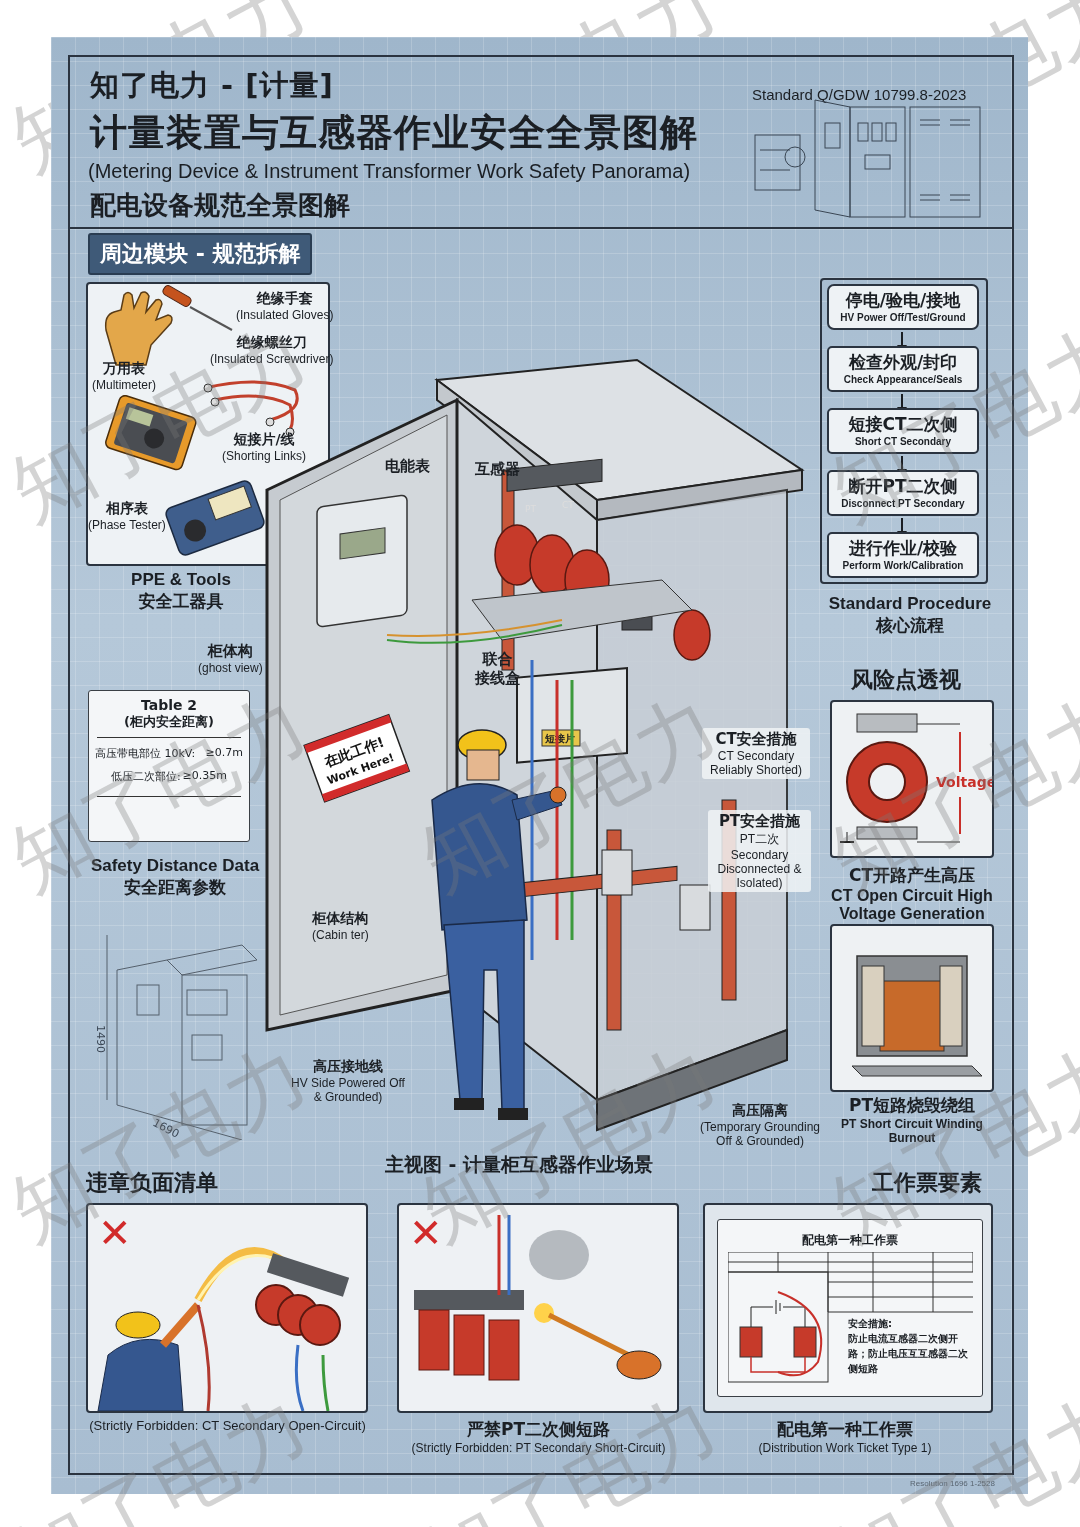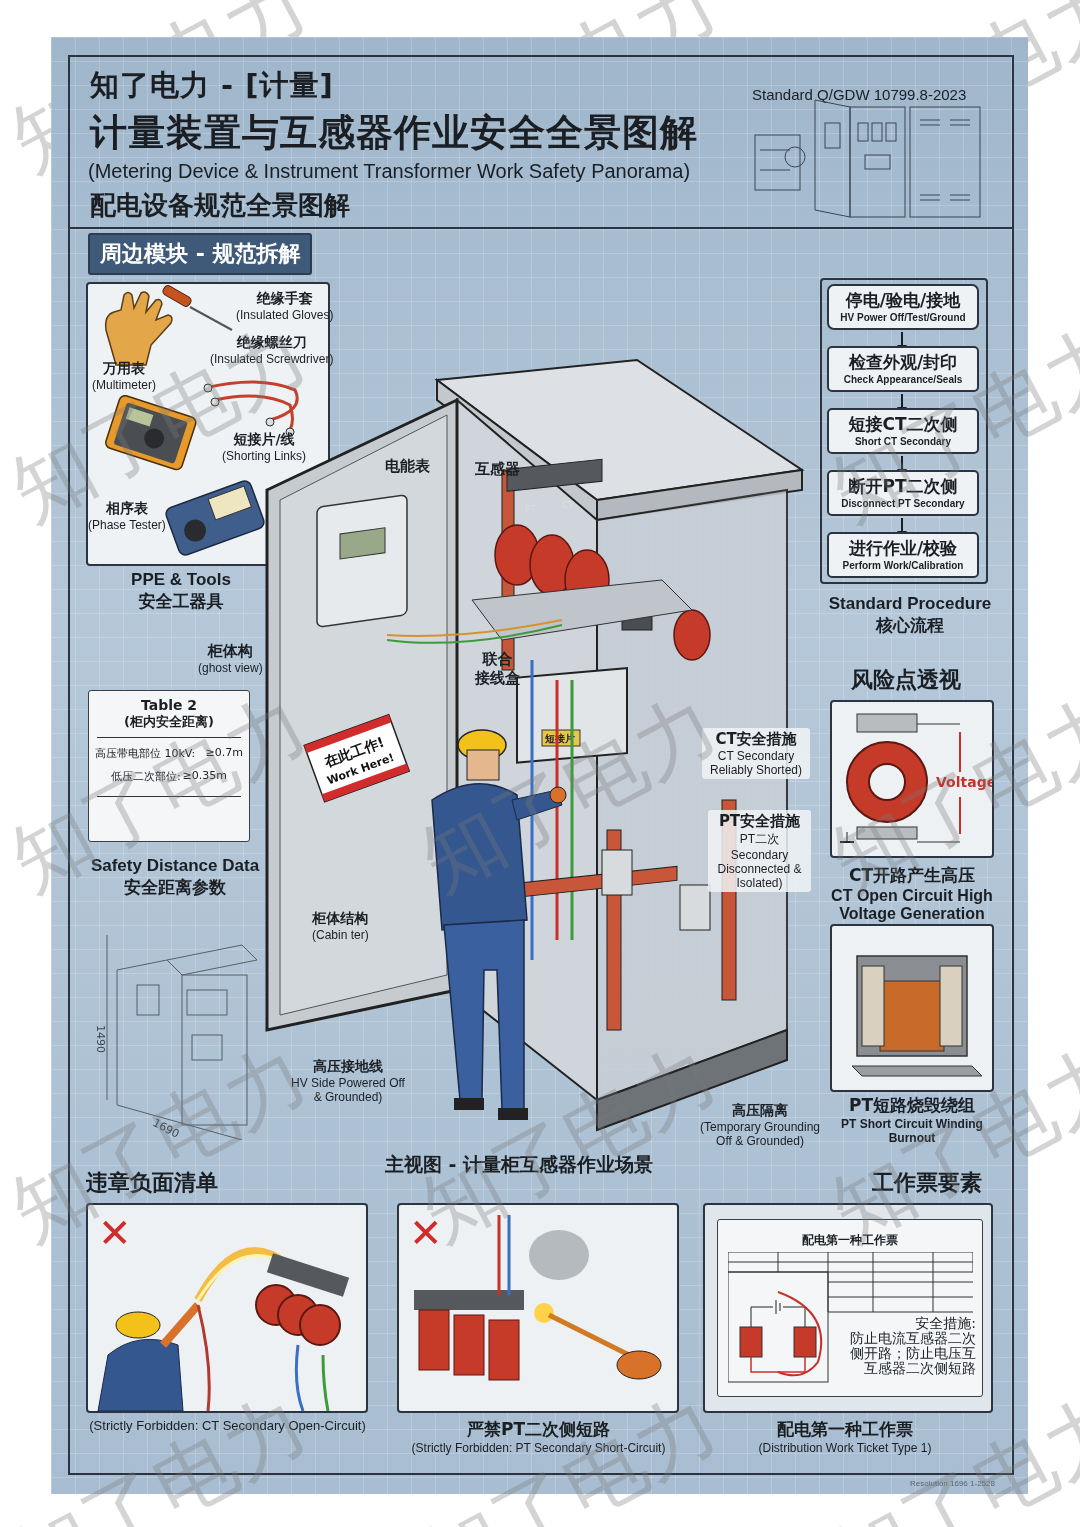--- a/index.html
+++ b/index.html
@@ -388,21 +388,21 @@
         <rect x="0" y="20" width="100" height="110"></rect>
       </g>
       <rect x="12" y="75" width="22" height="30" fill="#c63a2a" stroke="#333"></rect>
         <rect x="66" y="75" width="22" height="30" fill="#c63a2a" stroke="#333"></rect>
       <path d="M23 75 L23 55 L45 55 M55 55 L77 55 L77 75" fill="none" stroke="#222"></path>
         <line x1="48" y1="48" x2="48" y2="62" stroke="#222"></line>
         <line x1="52" y1="51" x2="52" y2="59" stroke="#222"></line>
       <path d="M23 105 L23 120 L77 120 L77 105" fill="none" stroke="#c8302a" stroke-width="1.5"></path>
       <path d="M50 40 Q105 60 90 110 Q75 130 50 120" fill="none" stroke="#c8302a" stroke-width="2"></path>
     </svg>
-    <div style="position:absolute;left:130px;top:96px;width:128px;font-size:14px;font-weight:normal;line-height:15px;text-align:right;">
+    <div style="position:absolute;left:130px;top:96px;width:128px;font-size:10px;font-weight:bold;line-height:15px;">
       <div>安全措施:</div>
       <div>防止电流互感器二次侧开路；防止电压互互感器二次侧短路</div>
     </div>
   </div>
 </div>
 <div class="abs" style="left:730px;top:1418px;width:230px;text-align:center;">
   <div class="cap-zh">配电第一种工作票</div>
     <div class="lbl-en" style="font-size:12px;">(Distribution Work Ticket Type 1)</div>
 </div>
 

